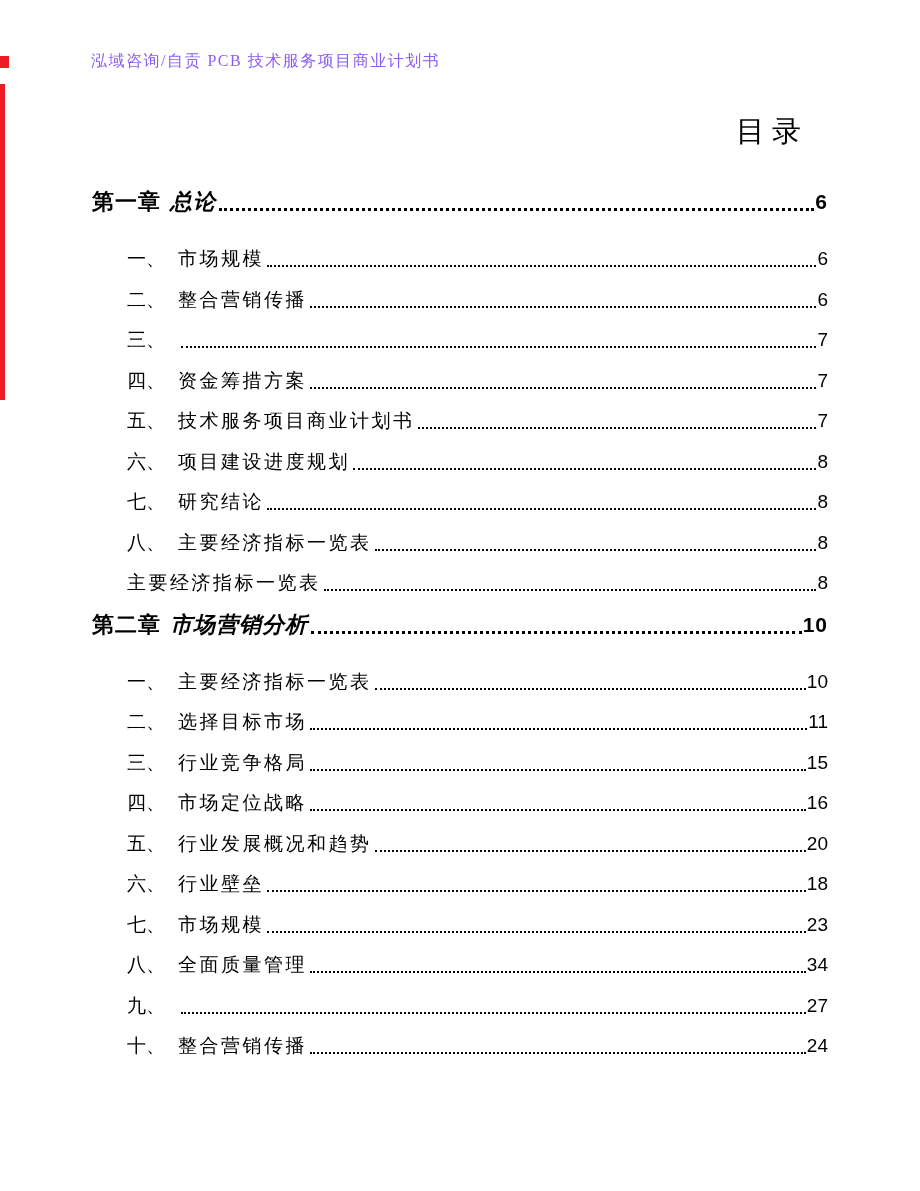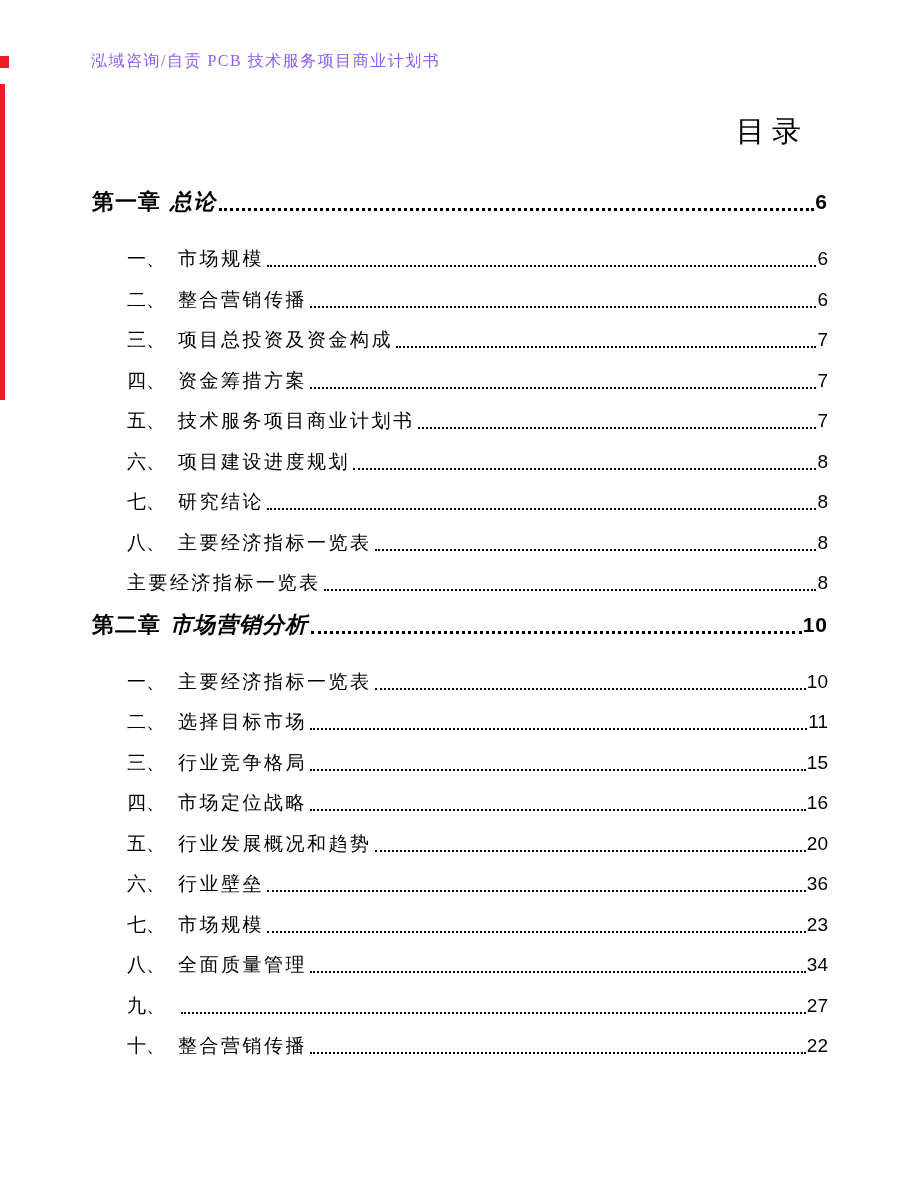--- a/index.html
+++ b/index.html
@@ -64,21 +64,20 @@
         <span class="pg">6</span>
       </div>
       <div class="row item">
         <span class="num">二、</span>
         <span class="ttl">整合营销传播</span>
         <span class="leader"></span>
         <span class="pg">6</span>
       </div>
       <div class="row item">
         <span class="num">三、</span>
-        <span class="ttl">项目总投资及资金构成</span>
         <span class="leader"></span>
         <span class="pg">7</span>
       </div>
       <div class="row item">
         <span class="num">四、</span>
         <span class="ttl">资金筹措方案</span>
         <span class="leader"></span>
         <span class="pg">7</span>
       </div>
       <div class="row item">
@@ -144,21 +143,21 @@
       <div class="row item">
         <span class="num">五、</span>
         <span class="ttl">行业发展概况和趋势</span>
         <span class="leader"></span>
         <span class="pg">20</span>
       </div>
       <div class="row item">
         <span class="num">六、</span>
         <span class="ttl">行业壁垒</span>
         <span class="leader"></span>
-        <span class="pg">36</span>
+        <span class="pg">18</span>
       </div>
       <div class="row item">
         <span class="num">七、</span>
         <span class="ttl">市场规模</span>
         <span class="leader"></span>
         <span class="pg">23</span>
       </div>
       <div class="row item">
         <span class="num">八、</span>
         <span class="ttl">全面质量管理</span>
@@ -167,16 +166,16 @@
       </div>
       <div class="row item">
         <span class="num">九、</span>
         <span class="leader"></span>
         <span class="pg">27</span>
       </div>
       <div class="row item">
         <span class="num">十、</span>
         <span class="ttl">整合营销传播</span>
         <span class="leader"></span>
-        <span class="pg">22</span>
+        <span class="pg">24</span>
       </div>
     </div>
 </div>
 
 </body></html>

